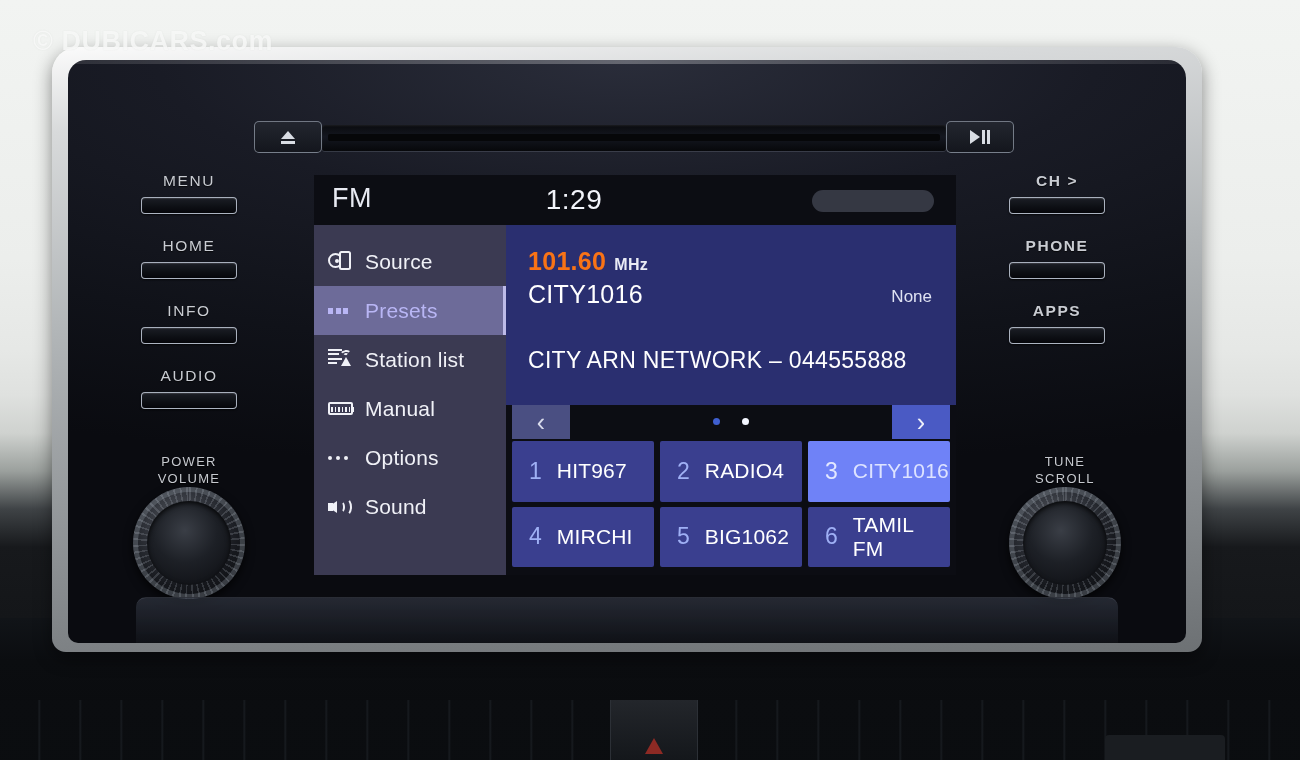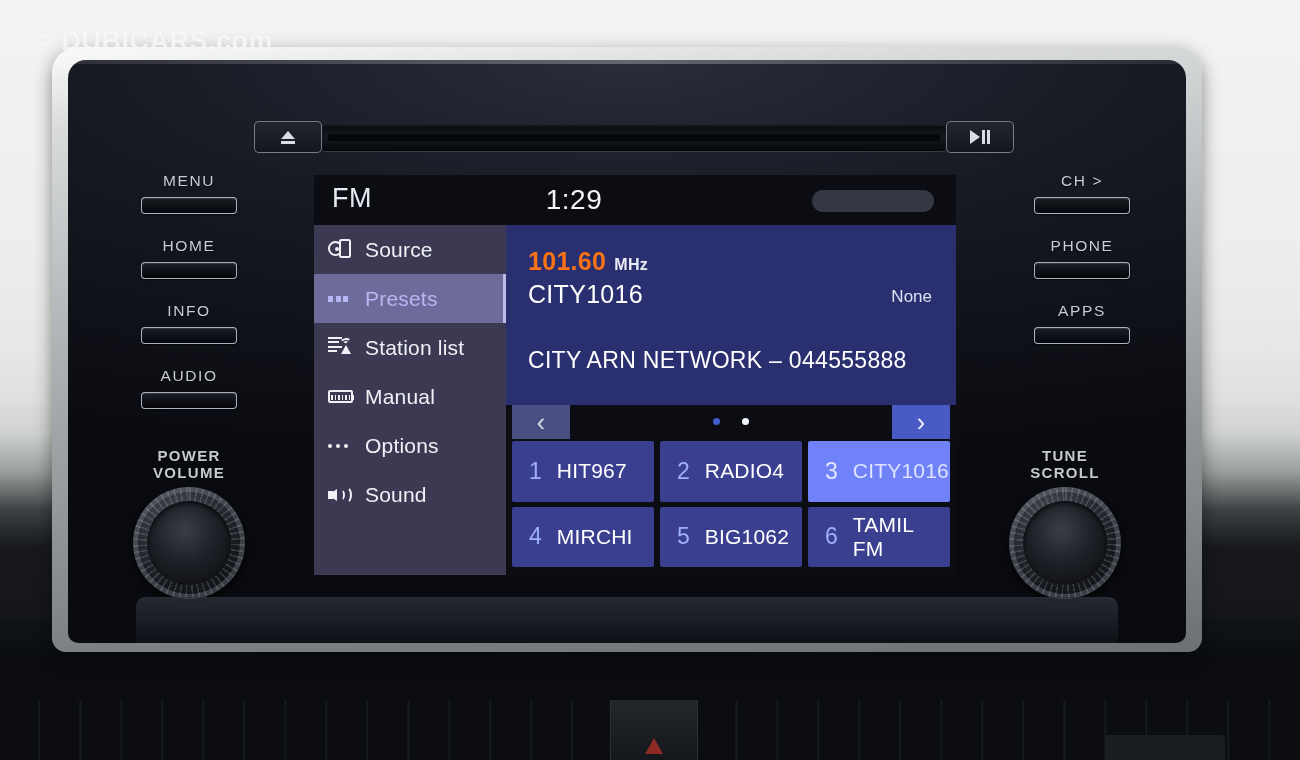--- a/index.html
+++ b/index.html
@@ -117,42 +117,42 @@
   .play-glyph .tri {
     width:0;height:0;border-top:7px solid transparent;border-bottom:7px solid transparent;
     border-left:10px solid #d9dde4;
   }
   .play-glyph .bars { display:flex; gap:2px; }
   .play-glyph .bars i { display:block; width:3px; height:14px; background:#d9dde4; }
 
   
   .hw-col { position: absolute; top: 112px; width: 170px; }
   #hw-left  { left: 36px; }
-  #hw-right { right: 19px; }
+  #hw-right { right: 44px; font-weight: bold; }
   .hw-item { margin-bottom: 23px; text-align: center; }
   .hw-label {
     color: #c9ccd2; font-size: 15.5px; letter-spacing: 1.6px;
     margin-bottom: 7px; text-shadow: 0 1px 1px rgba(0,0,0,.7);
     white-space: nowrap;
   }
   .hw-key {
     width: 96px; height: 17px; margin: 0 auto;
     border-radius: 4px;
     background: linear-gradient(180deg,#1b1e25 0%, #0d0f14 60%, #05060a 100%);
     border: 1px solid rgba(205,214,228,.82);
     box-shadow: 0 1px 2px rgba(0,0,0,.7), inset 0 1px 1px rgba(255,255,255,.12);
   }
 
   
   .knob-wrap { position: absolute; bottom: 44px; width: 170px; text-align: center; }
   #knob-left  { left: 36px; }
   #knob-right { right: 36px; }
   .knob-label {
-    color: #c6c9cf; font-size: 15px; letter-spacing: 1.3px; line-height: 17px;
-    margin-bottom: 6px; text-shadow: 0 1px 1px rgba(0,0,0,.8); font-weight: bold;
+    color: #c6c9cf; font-size: 13px; letter-spacing: 1.3px; line-height: 17px;
+    text-shadow: 0 1px 1px rgba(0,0,0,.8);
   }
   .knob {
     width: 112px; height: 112px; margin: 0 auto; border-radius: 50%;
     background:
       radial-gradient(circle at 42% 34%, #5a5e66 0%, #2c2f36 38%, #16181d 62%, #0a0b0e 100%);
     box-shadow: 0 4px 10px rgba(0,0,0,.75), inset 0 0 0 5px rgba(150,158,170,.30);
     position: relative;
   }
   .knob:after {
     content:""; position:absolute; left:14px; top:14px; right:14px; bottom:14px;
@@ -193,21 +193,21 @@
     background: rgba(150,156,178,.30); border-radius: 11px;
   }
 
   #screen-body {
     position: absolute; left: 0; top: 50px; right: 0; bottom: 0;
     display: flex;
   }
 
   
   #sidebar {
-    width: 192px; background: #3b3a52; padding-top: 0; flex: 0 0 192px;
+    width: 192px; background: #3b3a52; padding-top: 12px; flex: 0 0 192px;
   }
   .side-item {
     height: 49px; display: flex; align-items: center;
     padding-left: 14px; gap: 10px; position: relative;
   }
   .side-item .side-label {
     color: #f0f1f7; font-size: 21px; letter-spacing: .2px;
   }
   .side-item.active { background: #6d6b99; }
   .side-item.active:after {

